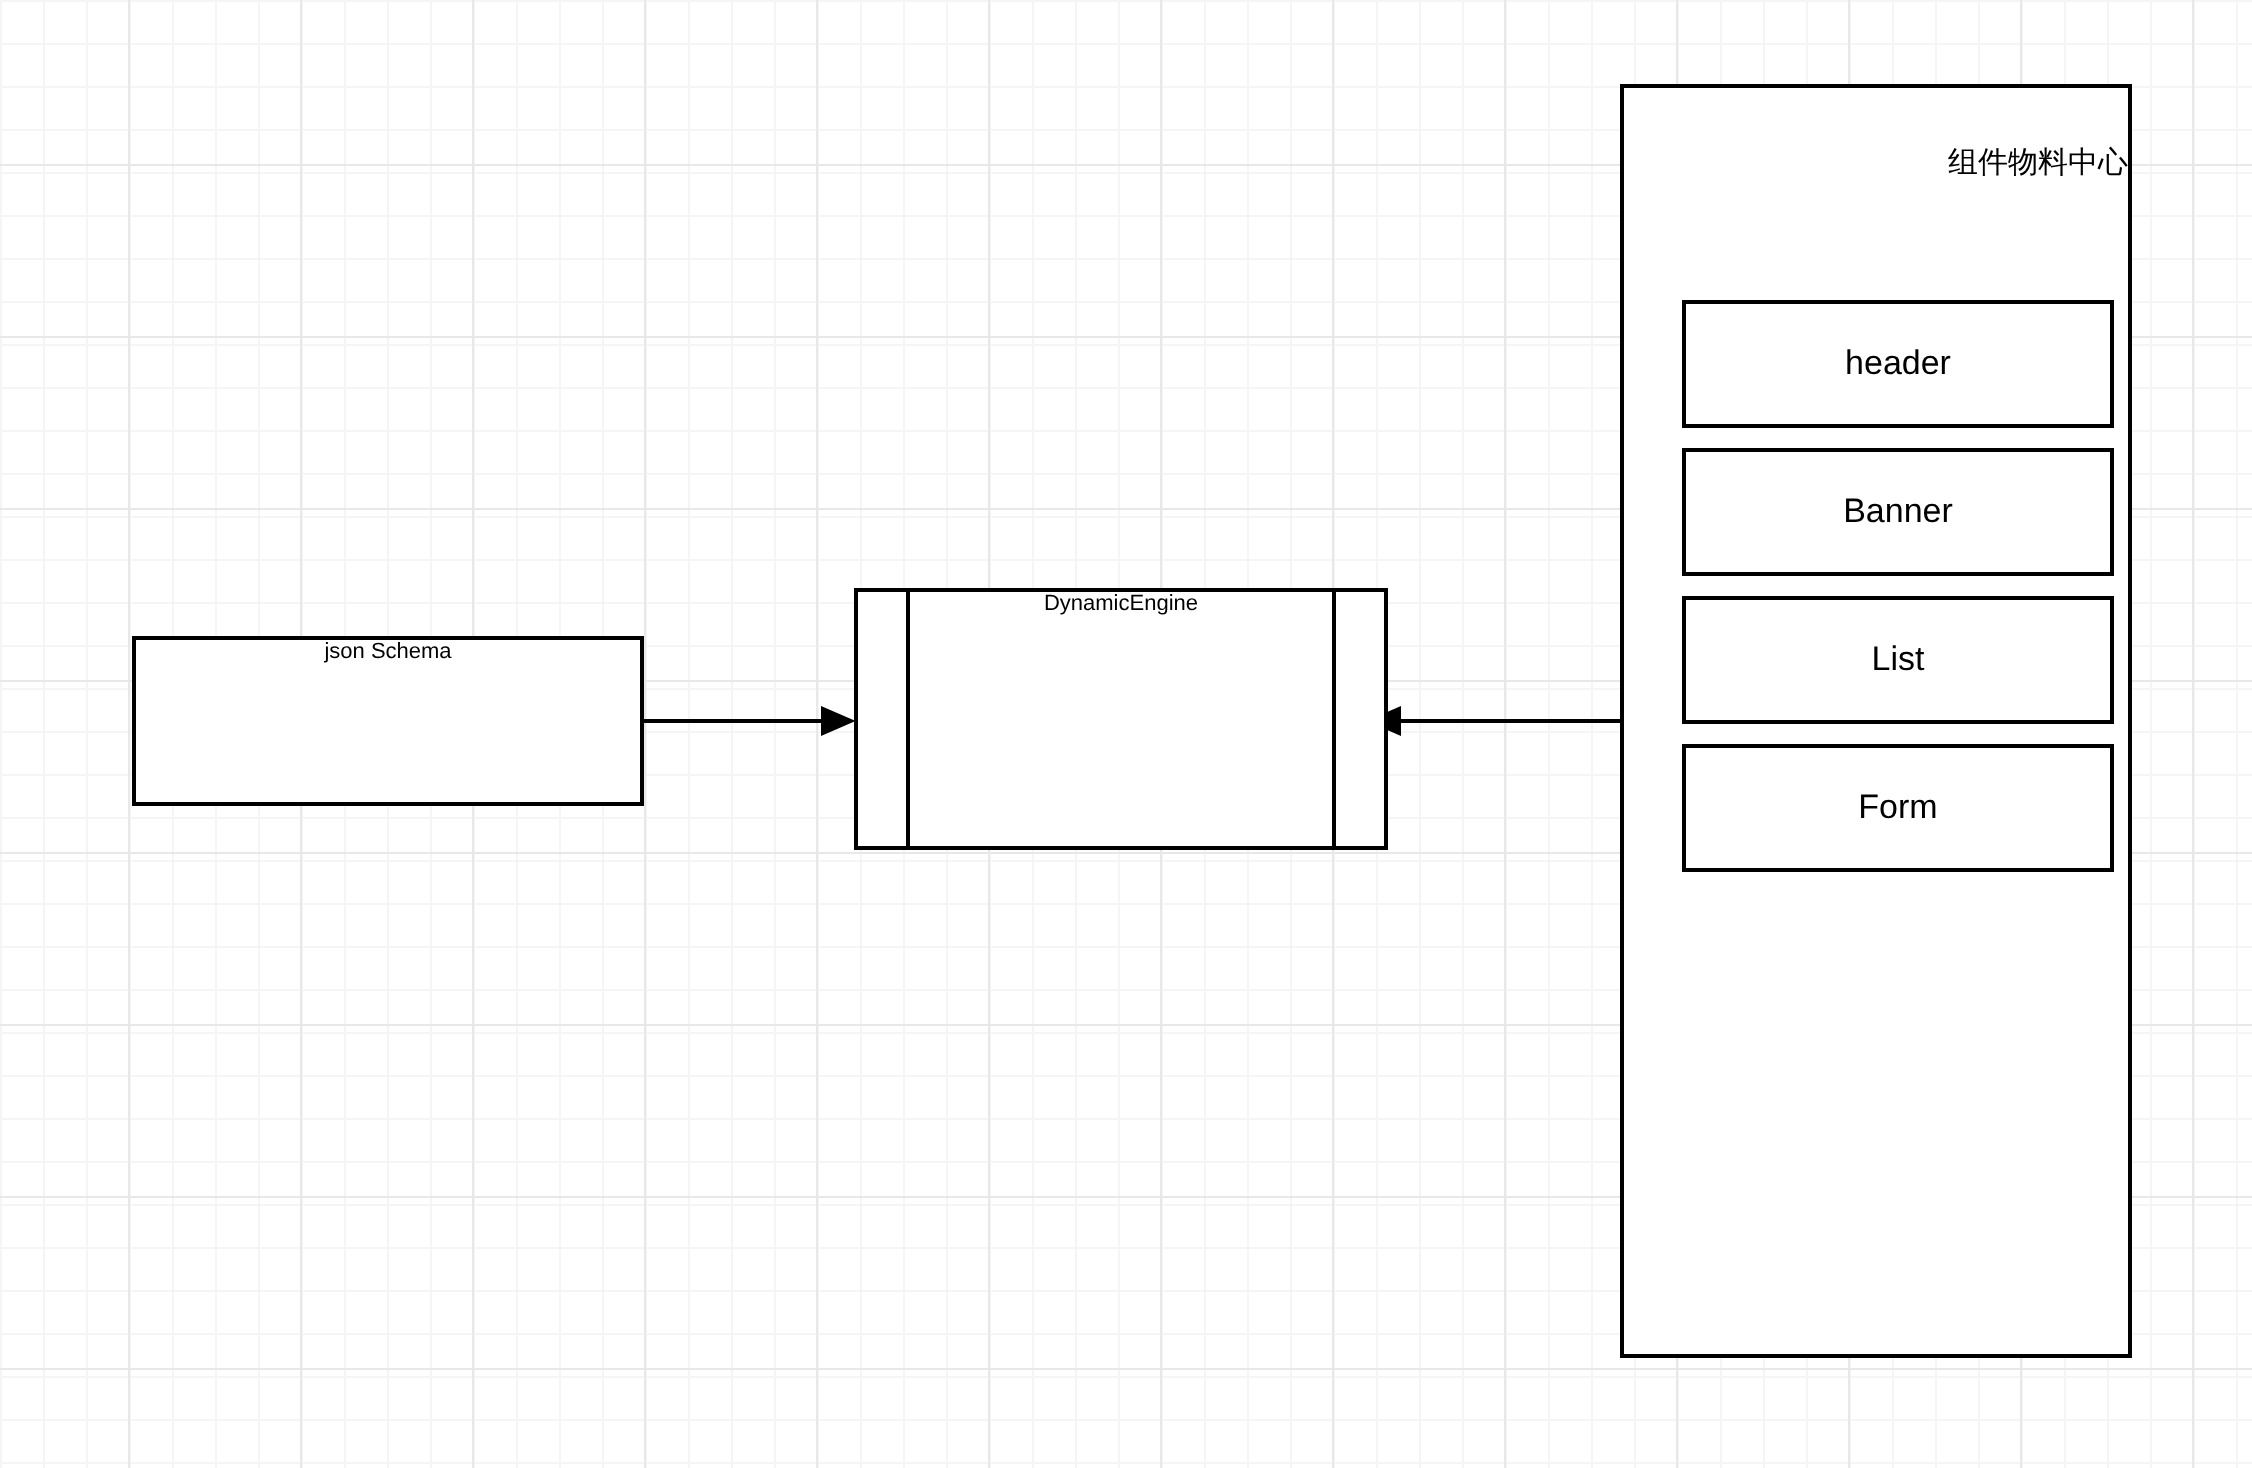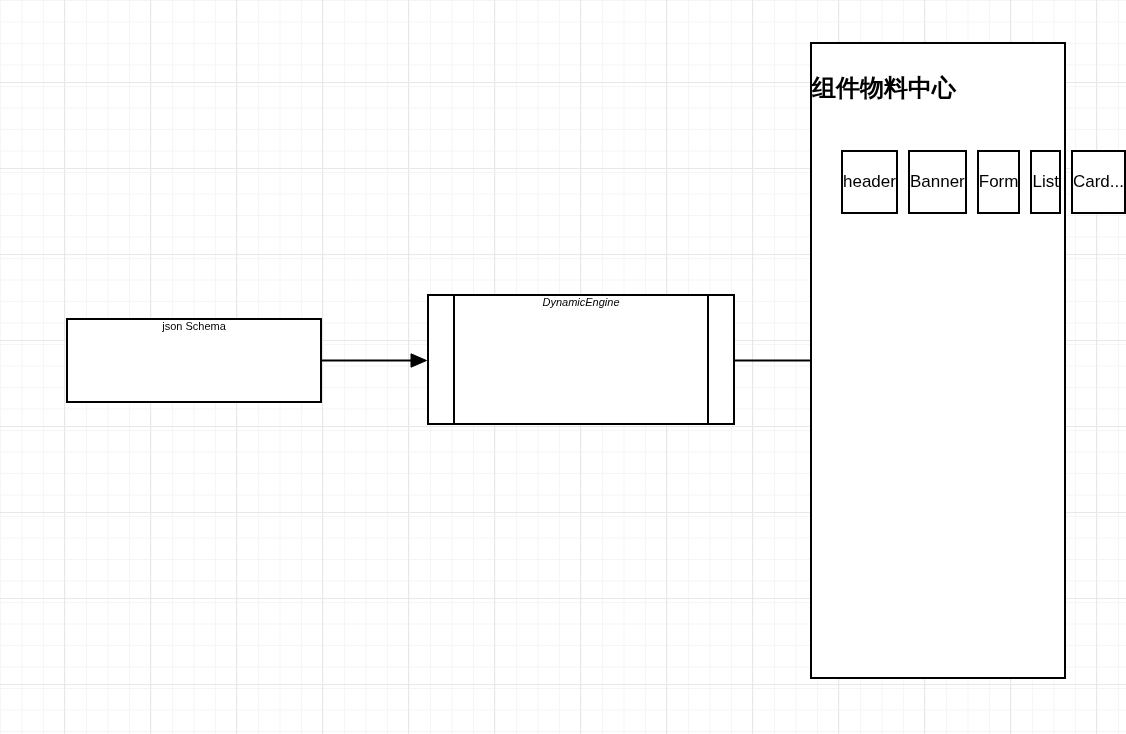--- a/index.html
+++ b/index.html
@@ -40,50 +40,49 @@
     white-space: nowrap;
   }
 
   .node-json-schema {
     left: 66px; top: 318px;
     width: 256px; height: 85px;
   }
 
   .node-dynamic-engine {
     left: 427px; top: 294px;
-    width: 308px; height: 131px; font-style: italic;
+    width: 267px; height: 131px;
   }
   .process-bar {
     position: absolute;
     top: 0; bottom: 0;
     width: 2px;
     background: #000000;
   }
   .process-bar.left  { left: 24px; }
   .process-bar.right { right: 24px; }
 
   .palette {
     position: absolute;
     left: 810px; top: 42px;
     width: 256px; height: 637px;
     border: 2px solid #000000;
     background: #ffffff;
   }
   .palette-title {
     margin-top: 28px;
-    text-align: left;
-    font-size: 24px;
-    font-weight: bold;
+    text-align: right;
+    font-size: 15px;
   }
   .palette-items {
     position: absolute;
     left: 29px; top: 106px;
     width: 216px;
     display: flex;
-    flex-direction: row;
+    flex-direction: column;
     gap: 10px;
   }
   .palette-item {
     height: 64px;
     border: 2px solid #000000;
     background: #ffffff;
     display: flex;
     align-items: center;
     justify-content: center;
     font-size: 17px;
@@ -113,19 +112,18 @@
     <span class="process-bar left"></span>
     <span class="process-bar right"></span>
     <span>DynamicEngine</span>
   </div>
 
   <div class="palette">
     <div class="palette-title">组件物料中心</div>
     <div class="palette-items">
       <div class="palette-item">header</div>
       <div class="palette-item">Banner</div>
+      <div class="palette-item">List</div>
       <div class="palette-item">Form</div>
-      <div class="palette-item">List</div>
-      <div class="palette-item">Card...</div>
     </div>
   </div>
 
 </div>
 
 </body></html>

